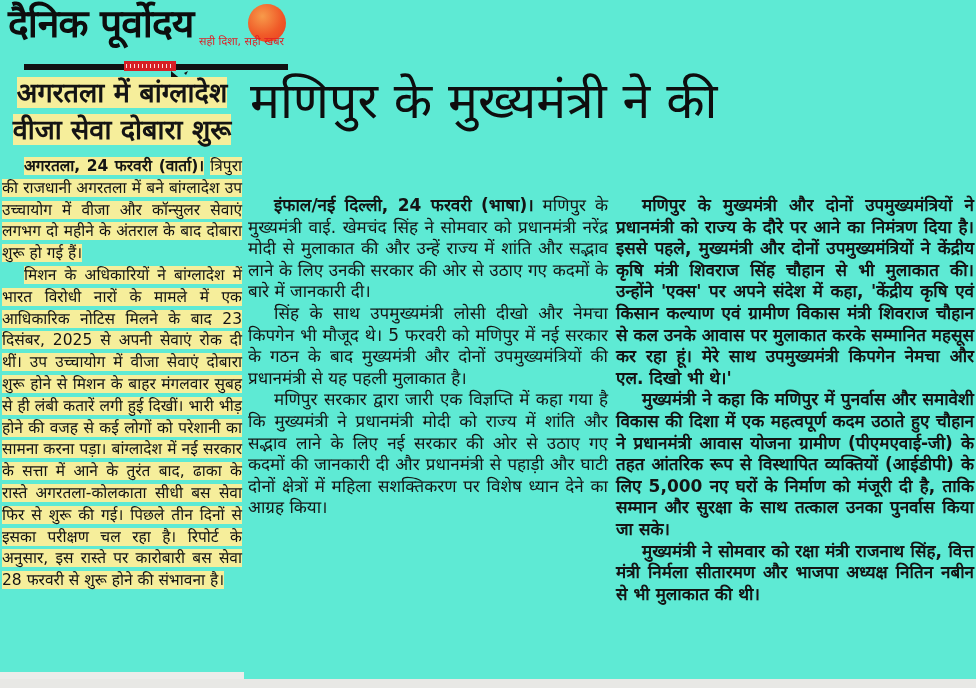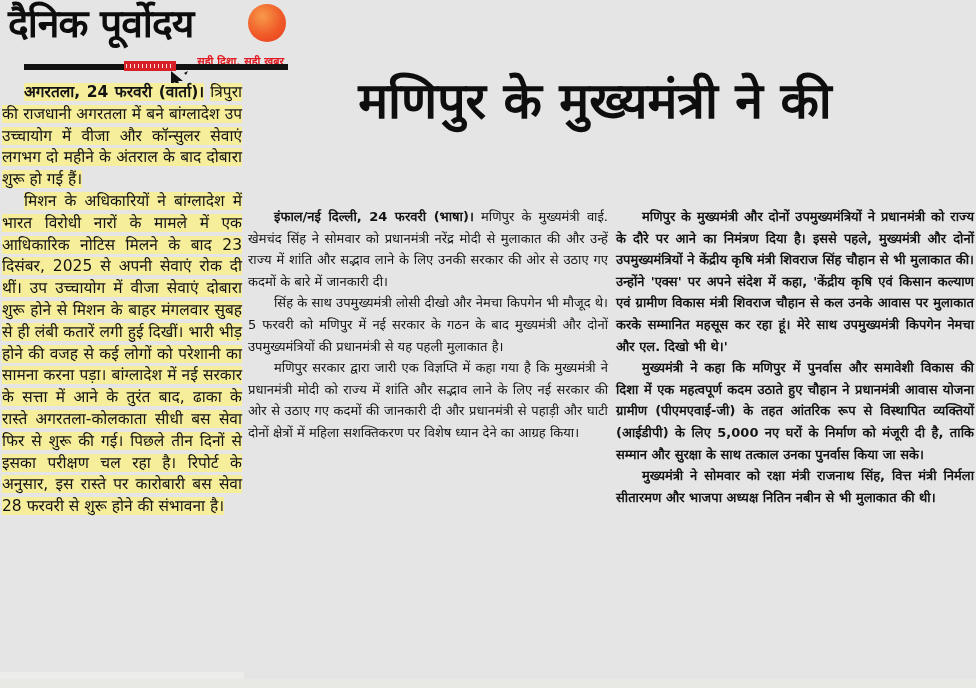--- a/index.html
+++ b/index.html
@@ -1,46 +1,46 @@
 <!DOCTYPE html>
 <html><head>
 <meta charset="utf-8">
 <style>
   html,body { margin:0; padding:0; background:#888; }
   .page {
     position:relative; width:976px; height:688px; margin:0 auto;
-    background:#e5e5e5; overflow:hidden; color:#141414;
+    background:#5eead4; overflow:hidden; color:#141414;
     font-family:"DejaVu Sans","Liberation Sans",sans-serif;
   }
   
   .masthead { position:absolute; left:8px; top:0; width:300px; height:84px; }
   .logo-sun { position:absolute; left:240px; top:4px; width:38px; height:38px; border-radius:50%;
     background:radial-gradient(circle at 38% 32%, #f79a4a 0%, #f05a28 55%, #e83b1f 100%); }
   .logo { position:relative; font-size:39px; font-weight:bold; line-height:48px;
     letter-spacing:-1px; white-space:nowrap; color:#0d0d0d; }
-  .tagline { position:absolute; right:24px; top:53px; color:#e11b22;
-    font-size:11px; font-weight:bold; white-space:nowrap;margin-left:36px; }
+  .tagline { position:absolute; right:24px; top:33px; color:#e11b22;
+    font-size:11px; font-weight:normal; white-space:nowrap;margin-left:36px; }
   .mast-rule { position:absolute; left:16px; top:64px; width:264px; height:6px; background:#121212; }
   .ribbon { position:absolute; left:116px; top:61px; width:52px; height:10px; background:#d71f26;
     overflow:hidden; }
   .ribbon .microtext { width:100%; height:100%;
     background:repeating-linear-gradient(90deg, rgba(255,255,255,.85) 0 1px, transparent 1px 4px);
     background-position:2px 3px; background-size:48px 4px; background-repeat:no-repeat; }
   .cursor { position:absolute; left:160px; top:70px; width:22px; height:20px; }
   
   .left-article { position:absolute; left:2px; top:74px; width:240px; }
   .left-headline { text-align:center; font-weight:bold; font-size:27px; line-height:37px; }
   .hl { background:#f6ee9b; box-decoration-break:clone; -webkit-box-decoration-break:clone; }
   .left-body { margin-top:8px; font-size:15.5px; line-height:21.8px; text-align:justify; }
   .left-body p { margin:0; text-indent:22px; }
   .bold { font-weight:bold; }
   
-  .main-headline { position:absolute; left:234px; top:70px; width:722px; text-align:center;
-    font-weight:bold; font-size:50px; line-height:63px; color:#0e0e0e; }
-  .col { position:absolute; top:206px; font-size:13px; line-height:21.6px; text-align:justify; }
+  .main-headline { position:absolute; left:250px; top:70px; width:722px; 
+    font-weight:normal; font-size:50px; line-height:63px; color:#0e0e0e; }
+  .col { position:absolute; top:195px; font-size:17px; line-height:21.6px; text-align:justify; }
   .col p { margin:0; text-indent:26px; }
   .col-1 { left:248px; width:360px; }
   .col-2 { left:616px; width:358px;font-weight:bold; }
   
   .scan-strip { position:absolute; left:0; bottom:0; width:976px; height:9px; background:#e8e8e5; }
   .scan-strip-left { position:absolute; left:0; top:672px; width:244px; height:8px; background:#ececea; }
 </style>
 </head>
 <body>
 
@@ -54,20 +54,23 @@
     <div class="ribbon">
       <div class="microtext"></div>
     </div>
     <svg class="cursor" viewBox="0 0 22 20">
       <polygon points="3,1 3,15 7,12 10,19 13,17.5 10,11 15,11" fill="#111"></polygon>
       <polygon points="16,3 20,1 18,5" fill="#111"></polygon>
     </svg>
   </div>
 
   <div class="left-article">
+    <div class="left-headline">
+      <span class="hl">अगरतला में बांग्लादेश वीजा सेवा दोबारा शुरू</span>
+    </div>
     <div class="left-body">
       <p><span class="bold hl">अगरतला, 24 फरवरी (वार्ता)।</span> <span class="hl">त्रिपुरा की राजधानी अगरतला में बने बांग्लादेश उप उच्चायोग में वीजा और कॉन्सुलर सेवाएं लगभग दो महीने के अंतराल के बाद दोबारा शुरू हो गई हैं।</span></p>
       <p><span class="hl">मिशन के अधिकारियों ने बांग्लादेश में भारत विरोधी नारों के मामले में एक आधिकारिक नोटिस मिलने के बाद 23 दिसंबर, 2025 से अपनी सेवाएं रोक दी थीं। उप उच्चायोग में वीजा सेवाएं दोबारा शुरू होने से मिशन के बाहर मंगलवार सुबह से ही लंबी कतारें लगी हुई दिखीं। भारी भीड़ होने की वजह से कई लोगों को परेशानी का सामना करना पड़ा। बांग्लादेश में नई सरकार के सत्ता में आने के तुरंत बाद, ढाका के रास्ते अगरतला-कोलकाता सीधी बस सेवा फिर से शुरू की गई। पिछले तीन दिनों से इसका परीक्षण चल रहा है। रिपोर्ट के अनुसार, इस रास्ते पर कारोबारी बस सेवा 28 फरवरी से शुरू होने की संभावना है।</span></p>
     </div>
   </div>
 
   <div class="main-headline">
     <div>मणिपुर के मुख्यमंत्री ने की</div>
   </div>
 

